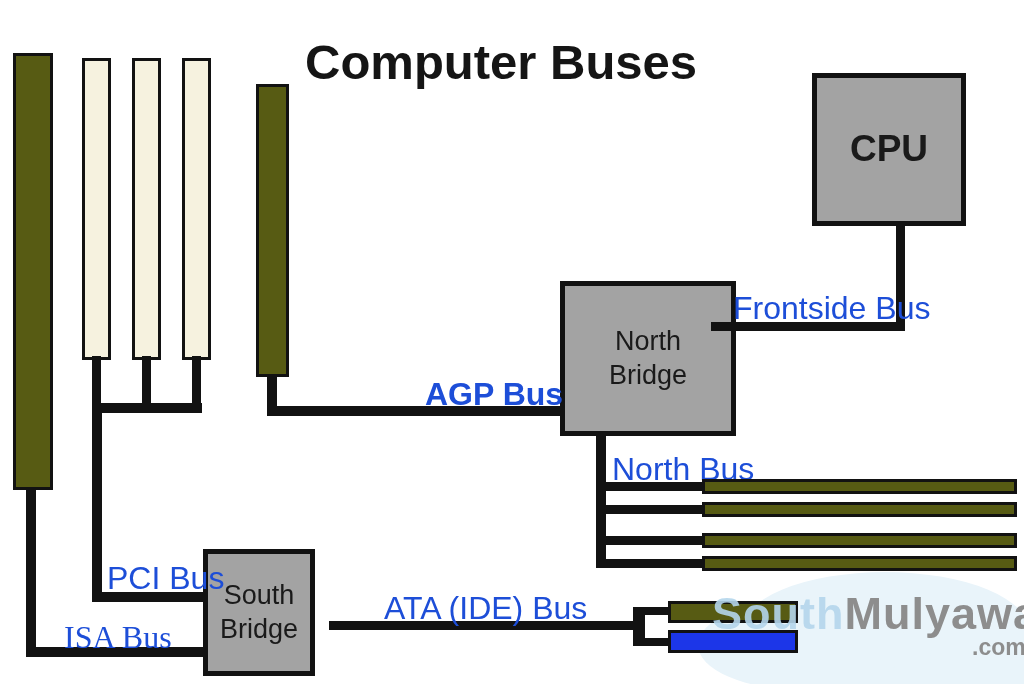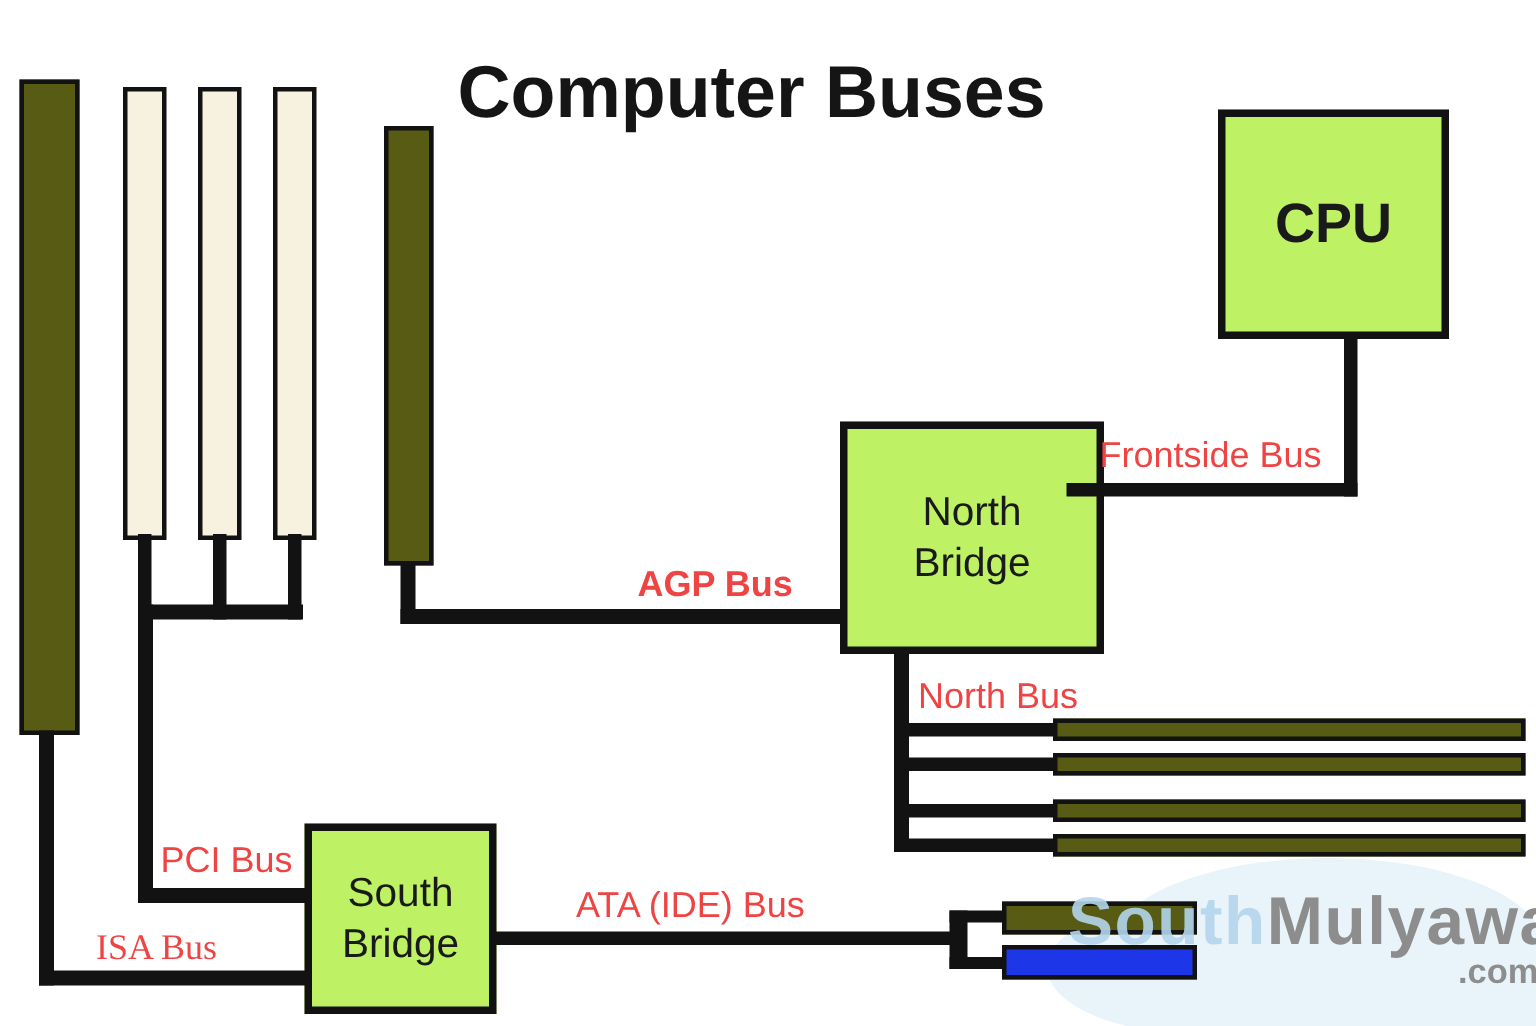--- a/index.html
+++ b/index.html
@@ -9,21 +9,21 @@
     position: relative;
     width: 1024px;
     height: 684px;
     background: #ffffff;
     overflow: hidden;
   }
   .line { position: absolute; background: var(--line-black, #121212); z-index: 2; }
   .chip {
     position: absolute;
     border: 5px solid var(--line-black, #121212);
-    background: #bef264;
+    background: #a3a3a3;
     display: flex;
     align-items: center;
     justify-content: center;
     text-align: center;
     color: #1a1a1a;
     z-index: 2;
   }
   .chip .chip-label { line-height: 1.25; }
   .slot-v {
     position: absolute;
@@ -36,40 +36,40 @@
     position: absolute;
     left: 702px;
     width: 315px;
     height: 15px;
     border: 3px solid var(--line-black, #121212);
     background: var(--slot-olive, #575b13);
     z-index: 2;
   }
   .bus-label {
     position: absolute;
-    font-size: 24px;
-    color: #ef4444;
+    font-size: 32px;
+    color: #1d4ed8;
     white-space: nowrap;
     z-index: 2;
   }
   #title {
     position: absolute;
     left: 305px;
     top: 2px;
     font-size: 49px;
     font-weight: bold;
     color: #151515;
     white-space: nowrap;
     z-index: 2;
     margin-top: 32px;
   }
   #cpu-box { left: 812px; top: 73px; width: 154px; height: 153px; font-size: 37px; font-weight: bold; }
   #north-bridge-box { left: 560px; top: 281px; width: 176px; height: 155px; font-size: 27px; }
   #north-bridge-box .chip-label { width: 100px; }
-  #south-bridge-box { left: 203px; top: 549px; width: 128px; height: 127px; font-size: 27px; }
+  #south-bridge-box { left: 203px; top: 549px; width: 112px; height: 127px; font-size: 27px; }
   #south-bridge-box .chip-label { width: 100px; }
   #drive-bracket {
     position: absolute;
     left: 633px; top: 607px; width: 37px; height: 39px;
     border-left: 12px solid var(--line-black, #121212);
     border-top: 8px solid var(--line-black, #121212);
     border-bottom: 8px solid var(--line-black, #121212);
     z-index: 2;
   }
   #drive-bar-olive {

